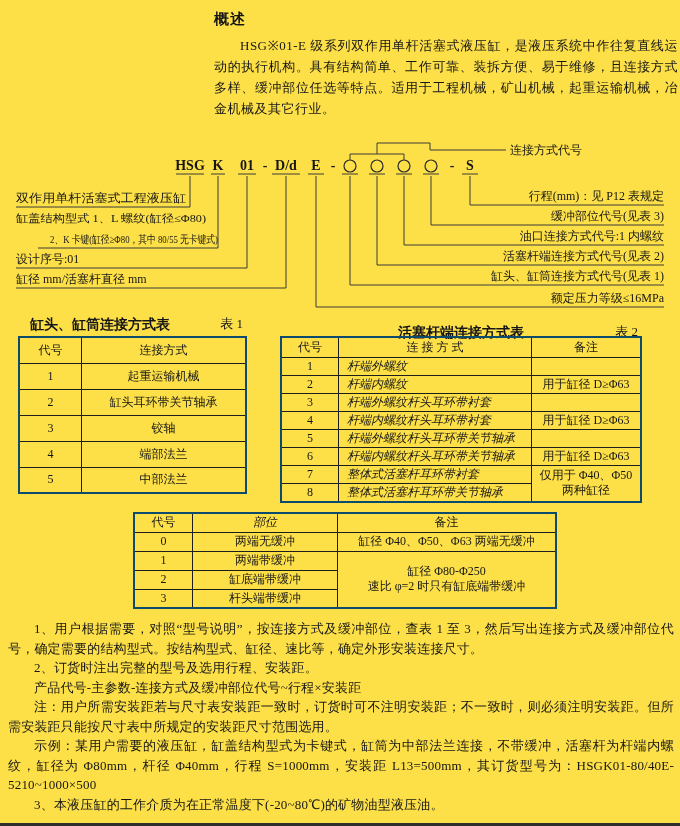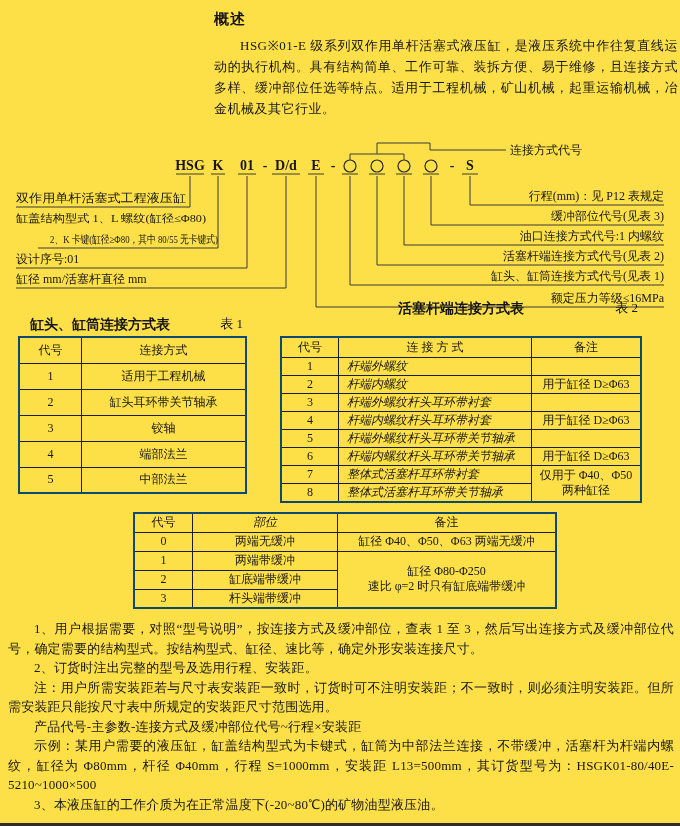--- a/index.html
+++ b/index.html
@@ -154,42 +154,42 @@
     <span class="tag">表 1</span>
   </div>
   <table class="grid" id="table1">
     <tbody>
         <tr>
       <th class="c-code">代号</th>
       <th>连接方式</th>
     </tr>
     <tr>
       <td>1</td>
-      <td>适用于工程机械</td>
+      <td>起重运输机械</td>
     </tr>
     <tr>
       <td>2</td>
       <td>缸头耳环带关节轴承</td>
     </tr>
     <tr>
       <td>3</td>
       <td>铰轴</td>
     </tr>
     <tr>
       <td>4</td>
       <td>端部法兰</td>
     </tr>
     <tr>
       <td>5</td>
       <td>中部法兰</td>
     </tr>
   </tbody>
     </table>
 
-  <div class="tbl-caption" style="left:280px;top:299px;width:362px;text-align:center;">
+  <div class="tbl-caption" style="left:280px;top:323px;width:362px;text-align:center;">
     <span class="cap">活塞杆端连接方式表</span>
     <span class="tag">表 2</span>
   </div>
   <table class="grid" id="table2">
     <tbody>
         <tr class="hd">
       <th class="c-code">代号</th>
       <th class="c-type">连 接 方 式</th>
       <th>备注</th>
     </tr>
@@ -265,20 +265,20 @@
     <tr>
       <td>3</td>
       <td>杆头端带缓冲</td>
     </tr>
   </tbody>
     </table>
 
   <div class="selection">
     <p>1、用户根据需要，对照“型号说明”，按连接方式及缓冲部位，查表 1 至 3，然后写出连接方式及缓冲部位代号，确定需要的结构型式。按结构型式、缸径、速比等，确定外形安装连接尺寸。</p>
     <p>2、订货时注出完整的型号及选用行程、安装距。</p>
+    <p>产品代号-主参数-连接方式及缓冲部位代号~行程×安装距</p>
     <p>注：用户所需安装距若与尺寸表安装距一致时，订货时可不注明安装距；不一致时，则必须注明安装距。但所需安装距只能按尺寸表中所规定的安装距尺寸范围选用。</p>
-    <p>产品代号-主参数-连接方式及缓冲部位代号~行程×安装距</p>
     <p>示例：某用户需要的液压缸，缸盖结构型式为卡键式，缸筒为中部法兰连接，不带缓冲，活塞杆为杆端内螺纹，缸径为 Φ80mm，杆径 Φ40mm，行程 S=1000mm，安装距 L13=500mm，其订货型号为：HSGK01-80/40E-5210~1000×500</p>
     <p>3、本液压缸的工作介质为在正常温度下(-20~80℃)的矿物油型液压油。</p>
   </div>
 
   <div class="page-bottom-edge"></div>
 </div>
 
 </body></html>

